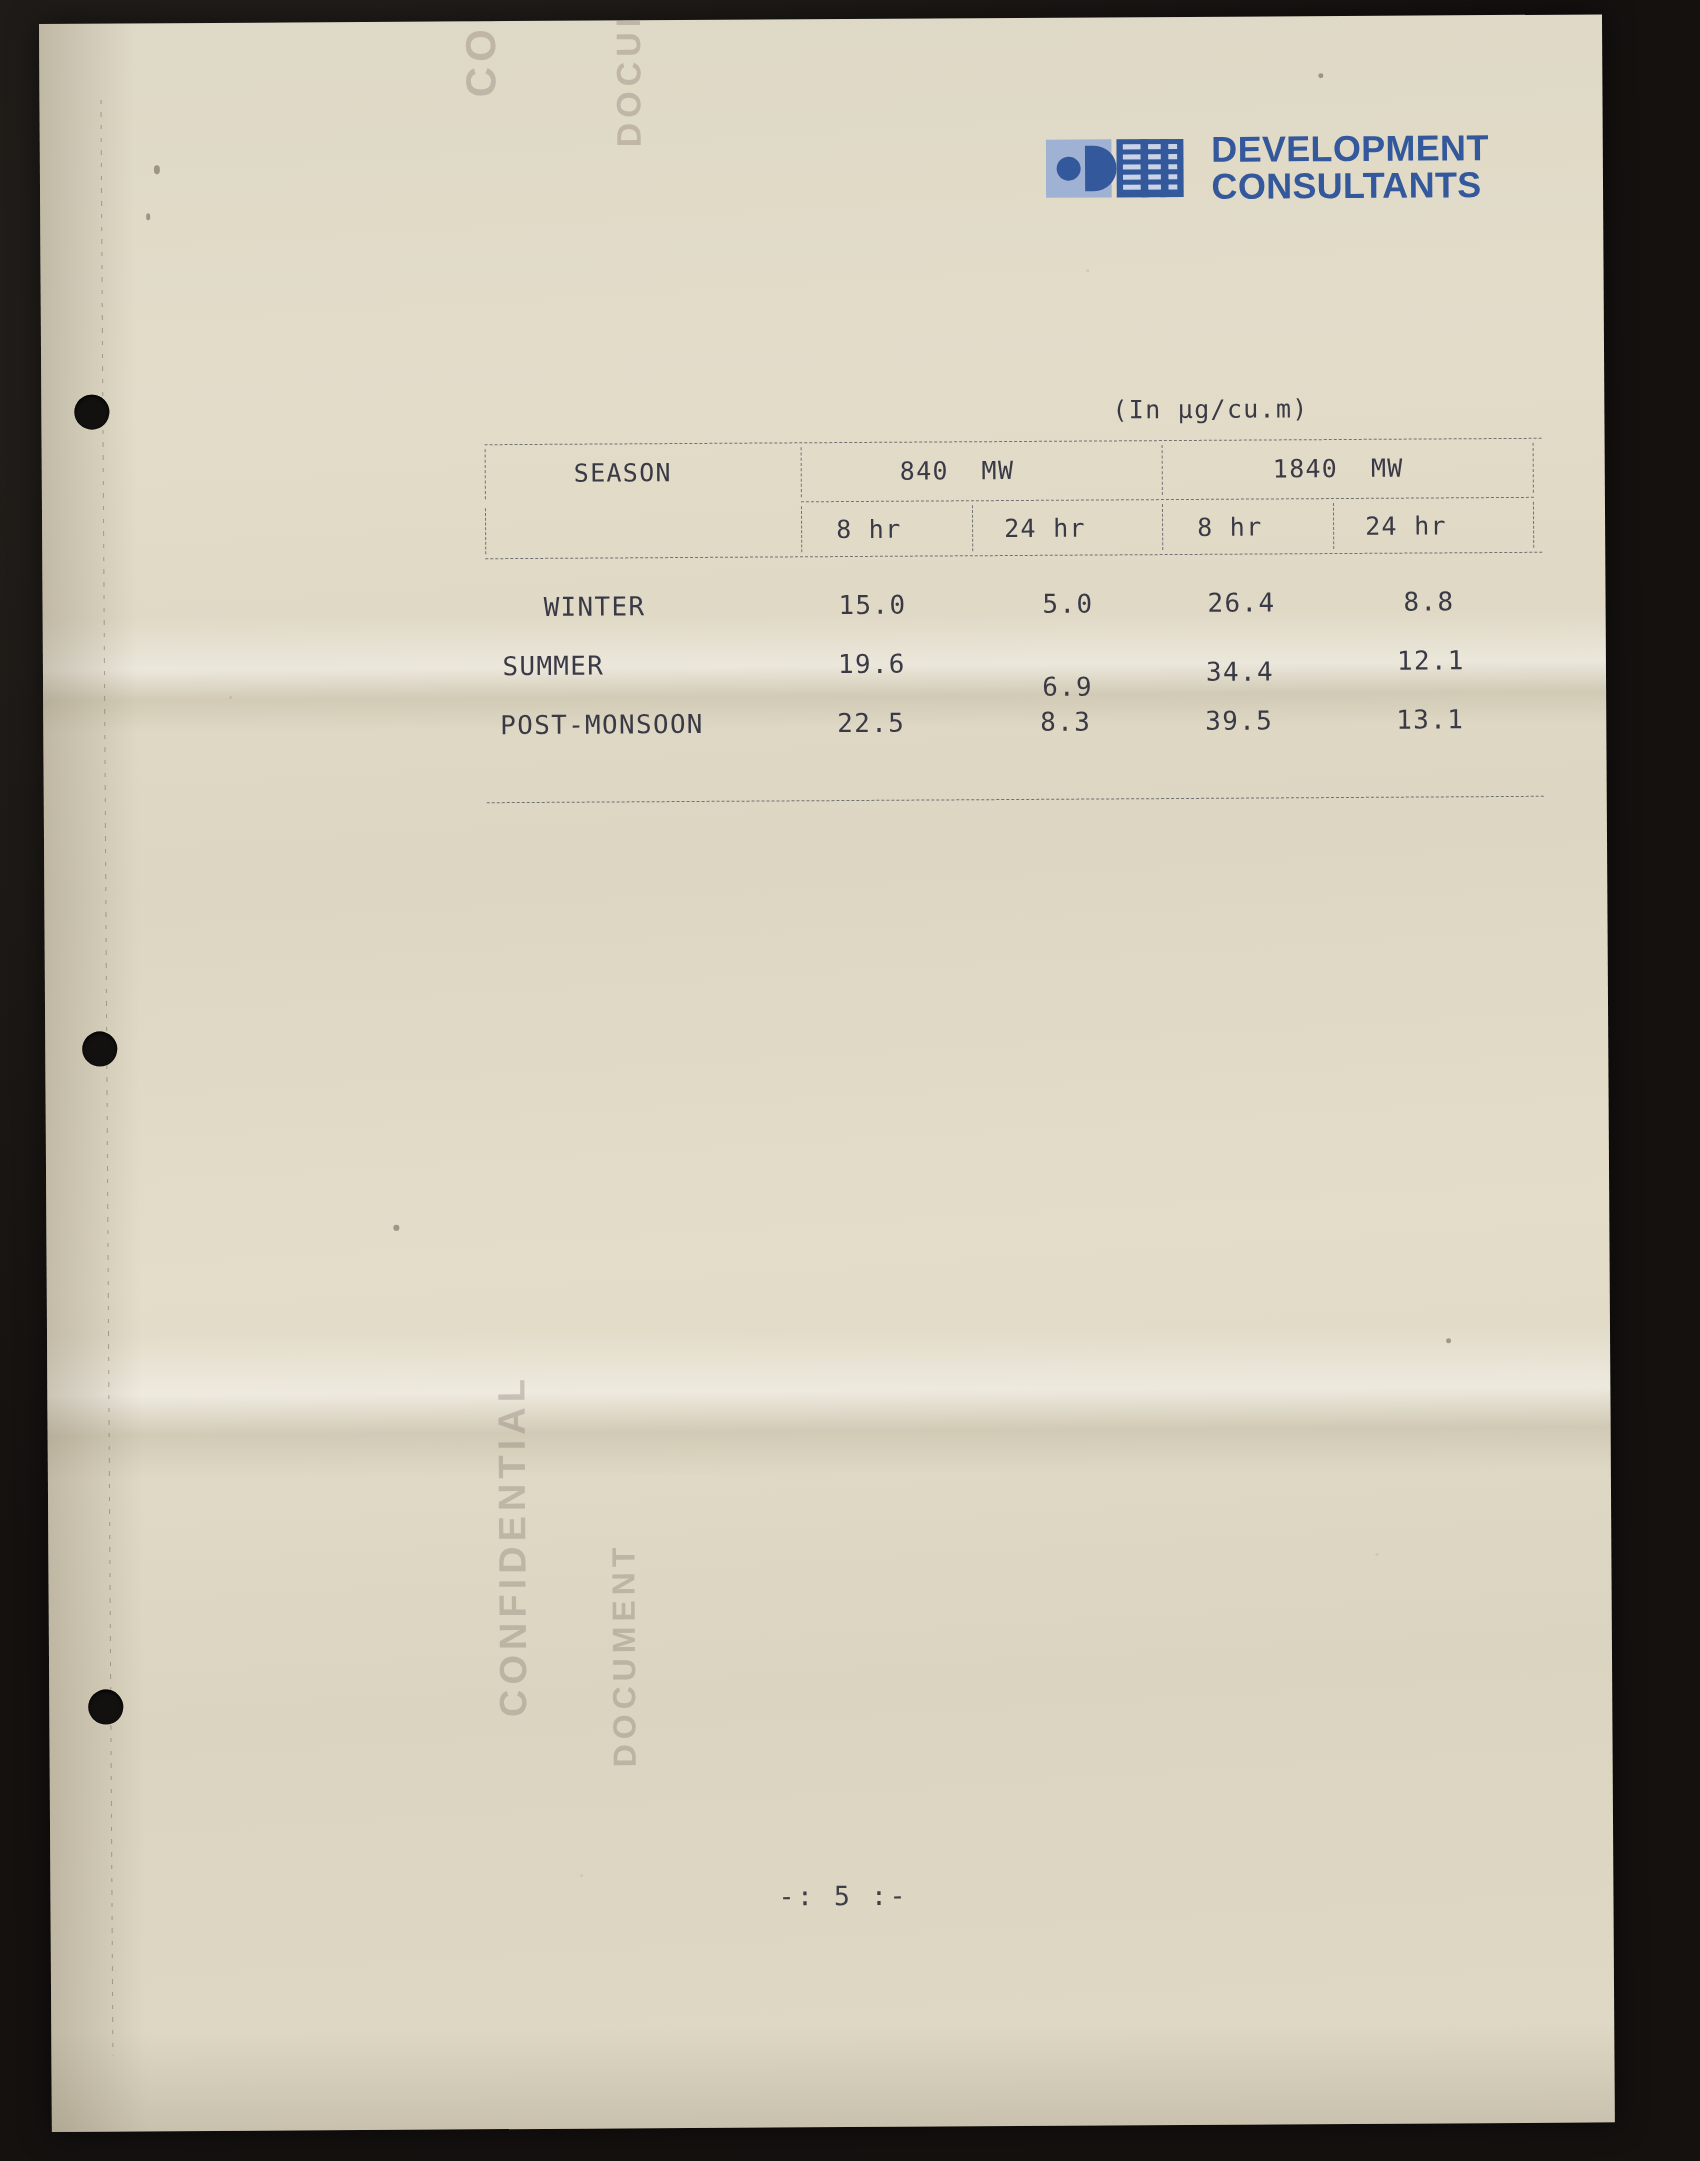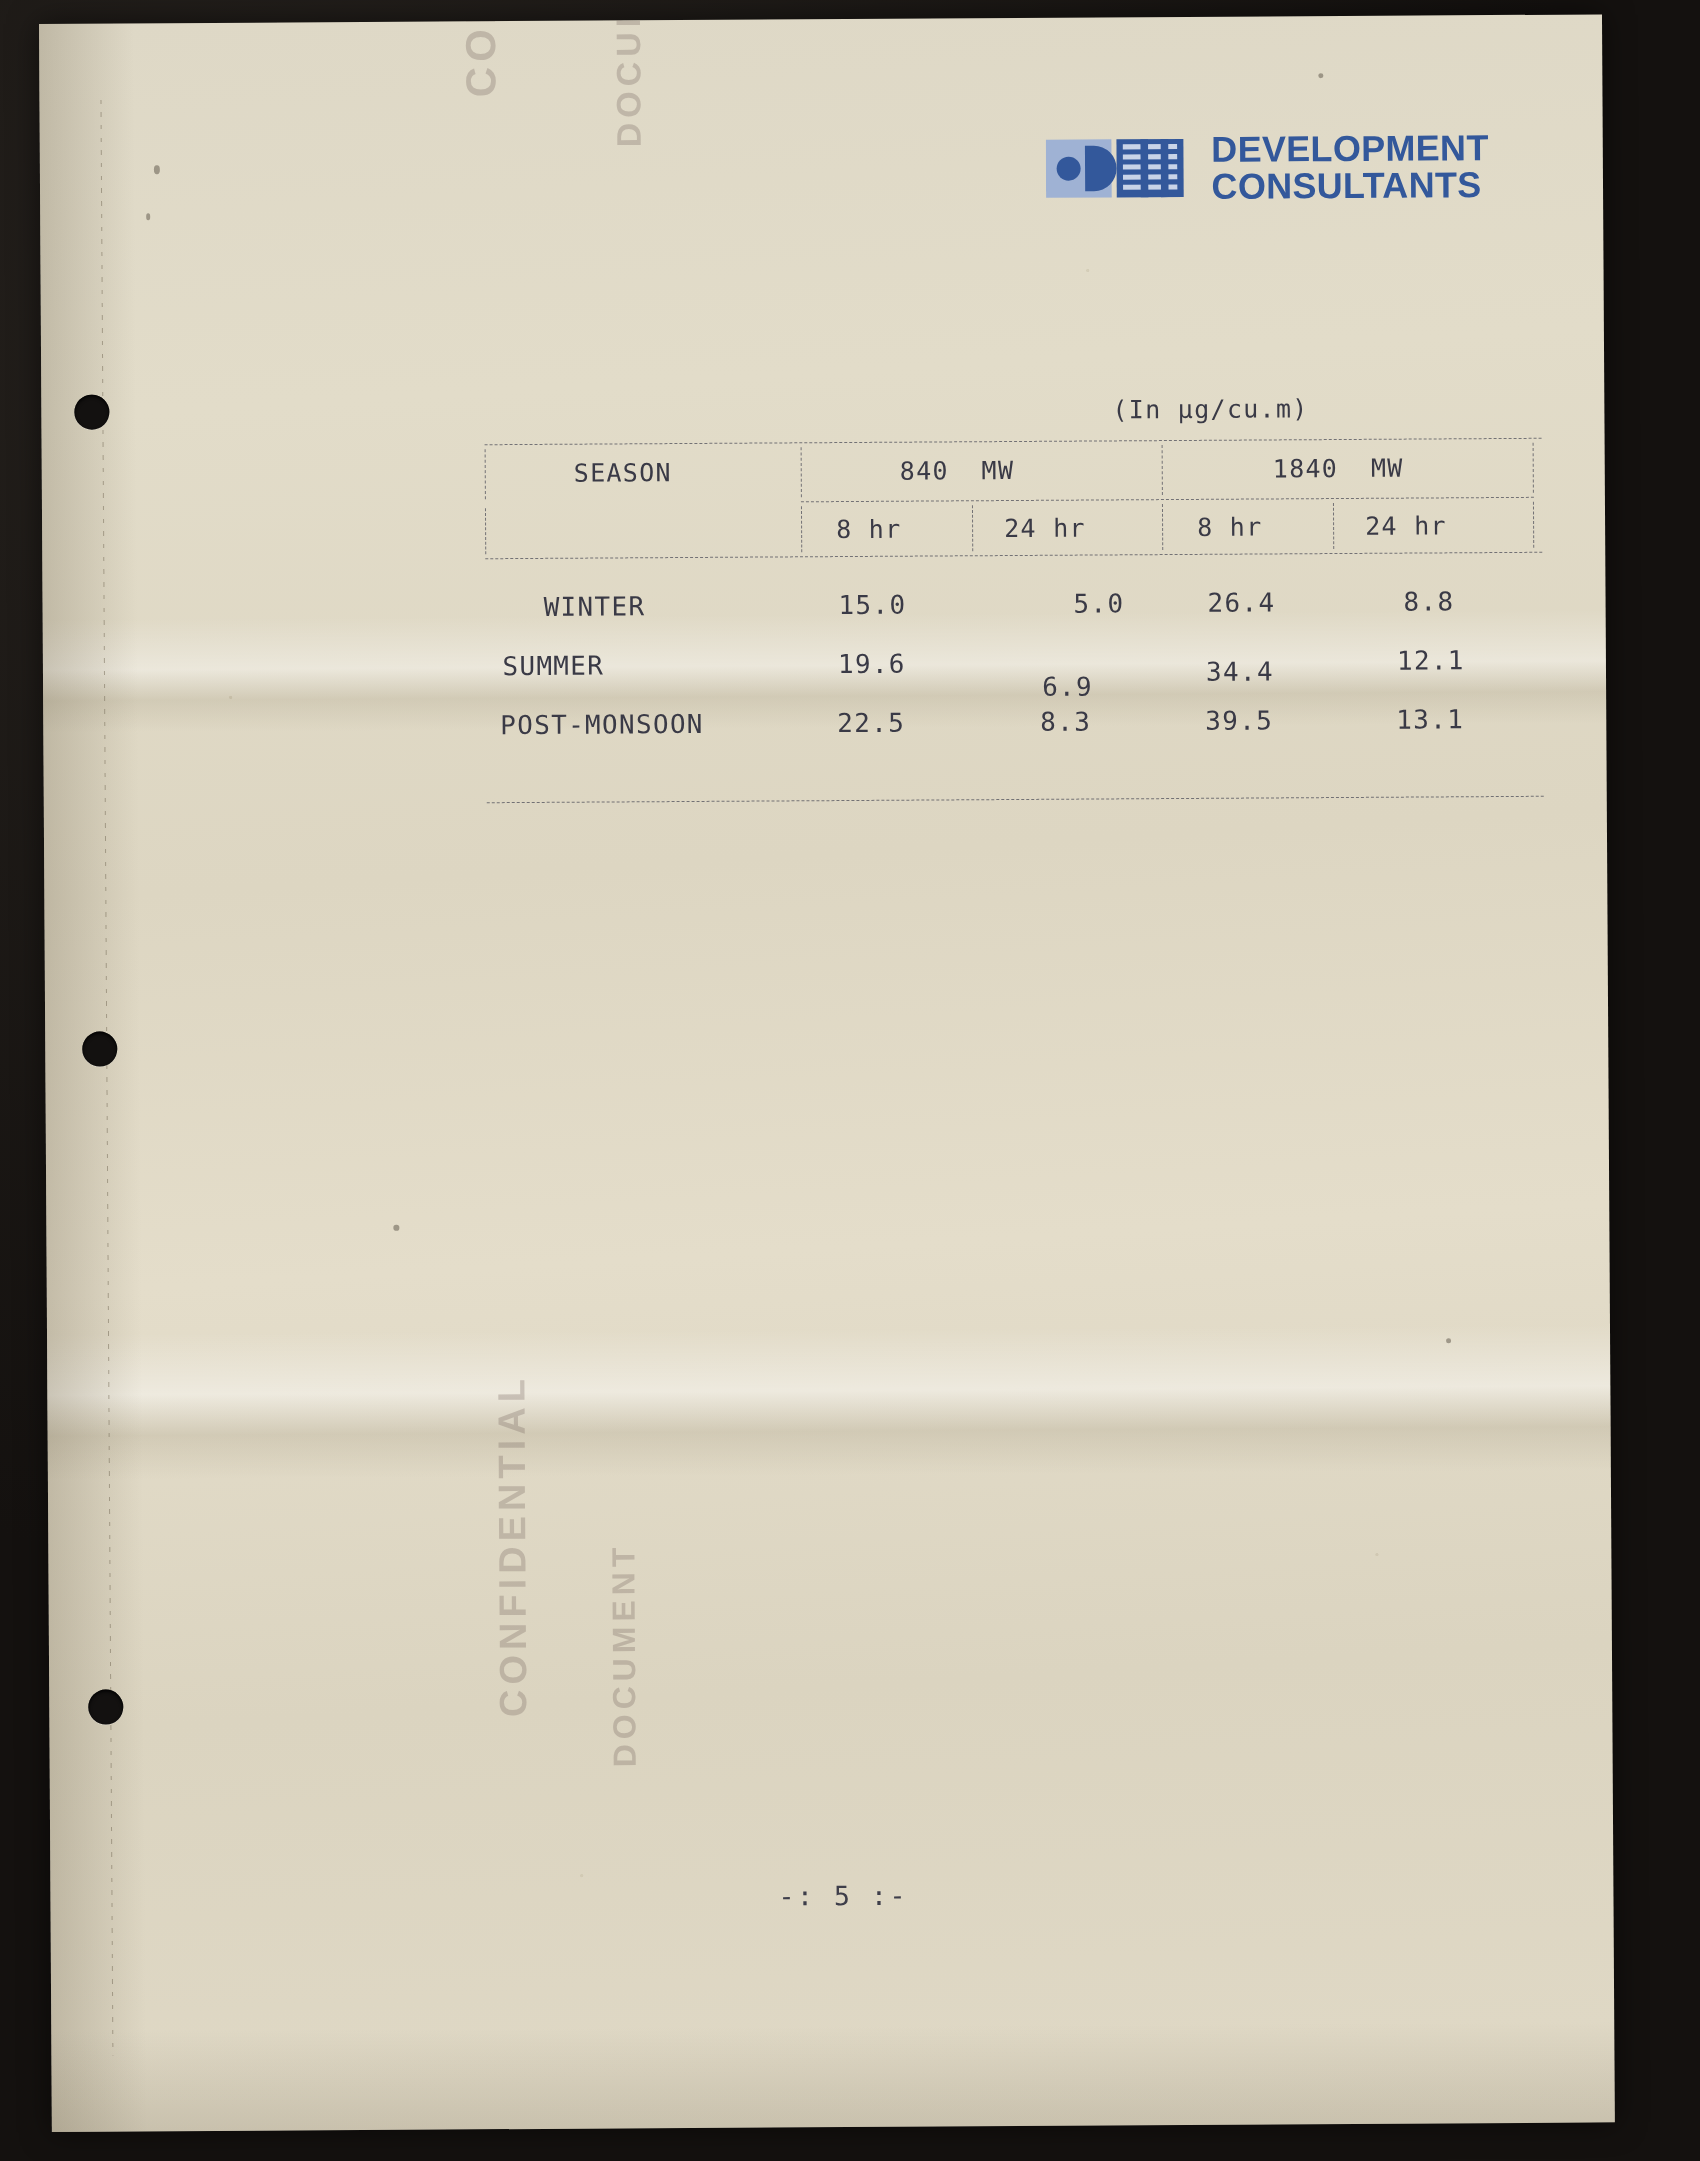--- a/index.html
+++ b/index.html
@@ -290,21 +290,21 @@
       <div class="cell" style="left:880px; top:12.7px;">24 hr</div>
     </div>
 
     <div class="rule"></div>
 
     <div style="height:33px;"></div>
 
     <div class="drow typed">
       <div class="cell" style="left:19px; top:0;margin-left:39px;">WINTER</div>
       <div class="cell" style="left:353px; top:0;">15.0</div>
-      <div class="cell" style="left:588px; top:0;">5.0</div>
+      <div class="cell" style="left:557px; top:0;">5.0</div>
       <div class="cell" style="left:722px; top:0;">26.4</div>
       <div class="cell" style="left:918px; top:0;">8.8</div>
     </div>
 
     <div class="drow typed">
       <div class="cell" style="left:16.5px; top:0;">SUMMER</div>
       <div class="cell" style="left:352px; top:0;">19.6</div>
       <div class="cell" style="left:556px; top:0;margin-top:24px;">6.9</div>
       <div class="cell" style="left:720px; top:0;margin-top:10px;">34.4</div>
       <div class="cell" style="left:911px; top:0;">12.1</div>

